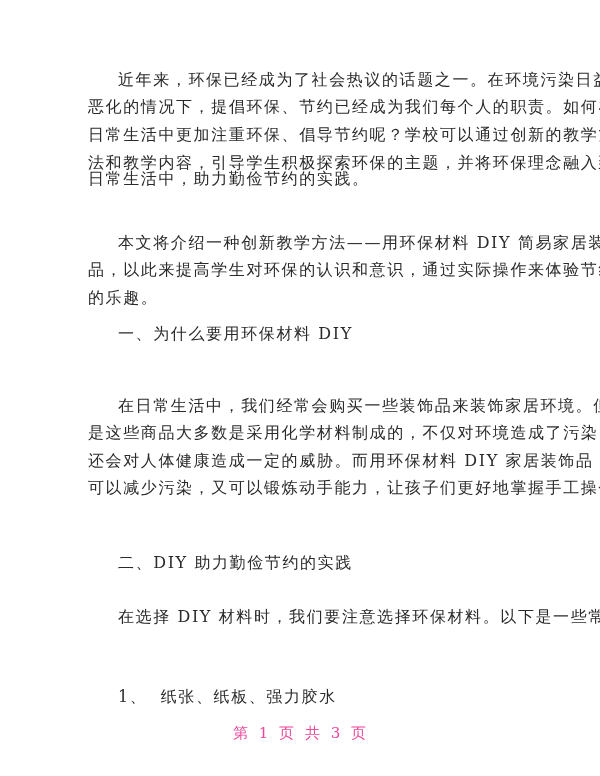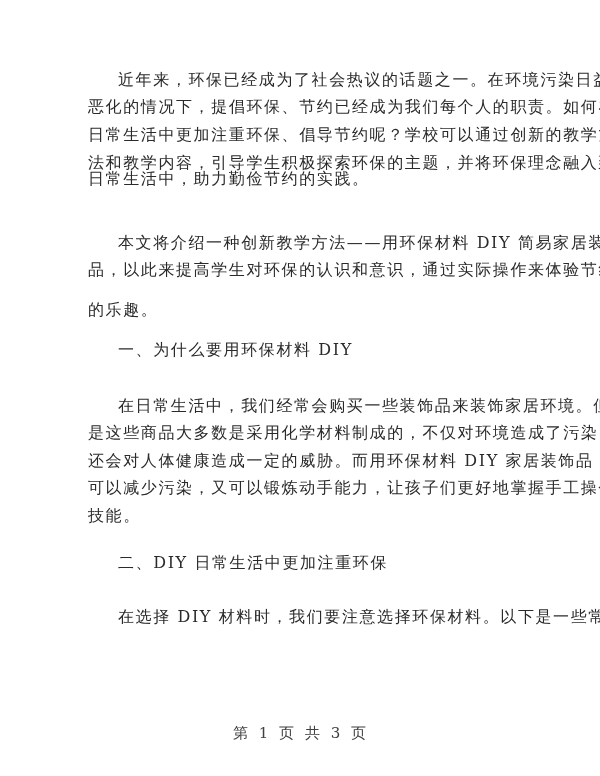--- a/index.html
+++ b/index.html
@@ -11,45 +11,45 @@
   .page { position: absolute; left: 0; top: 0; width: 600px; height: 776px; }
   .line {
     position: absolute; left: 88px; width: 420px;
     font-size: 16px; letter-spacing: 1.6px; line-height: 20px;
     white-space: nowrap;
   }
   .indent { left: 118px; }
   .footer {
     position: absolute; left: 0; width: 600px; top: 723px;
     text-align: center; font-size: 15px; line-height: 20px; letter-spacing: 1px;
-    word-spacing: 4px; color: #404040;
+    word-spacing: 4px; color: #ec4899;
   }
 </style>
 </head>
 <body>
 
 <div class="page">
 
   <div class="line indent" style="top:70px">近年来，环保已经成为了社会热议的话题之一。在环境污染日益</div>
   <div class="line" style="top:97px">恶化的情况下，提倡环保、节约已经成为我们每个人的职责。如何在</div>
   <div class="line" style="top:125px">日常生活中更加注重环保、倡导节约呢？学校可以通过创新的教学方</div>
   <div class="line" style="top:153px">法和教学内容，引导学生积极探索环保的主题，并将环保理念融入到</div>
   <div class="line" style="top:169px">日常生活中，助力勤俭节约的实践。</div>
 
   <div class="line indent" style="top:233px">本文将介绍一种创新教学方法——用环保材料 DIY 简易家居装饰</div>
   <div class="line" style="top:260px">品，以此来提高学生对环保的认识和意识，通过实际操作来体验节约</div>
-  <div class="line" style="top:300px">的乐趣。</div>
+  <div class="line" style="top:288px">的乐趣。</div>
 
-  <div class="line indent" style="top:340px">一、为什么要用环保材料 DIY</div>
+  <div class="line indent" style="top:324px">一、为什么要用环保材料 DIY</div>
 
   <div class="line indent" style="top:396px">在日常生活中，我们经常会购买一些装饰品来装饰家居环境。但</div>
   <div class="line" style="top:423px">是这些商品大多数是采用化学材料制成的，不仅对环境造成了污染，</div>
   <div class="line" style="top:451px">还会对人体健康造成一定的威胁。而用环保材料 DIY 家居装饰品，既</div>
   <div class="line" style="top:478px">可以减少污染，又可以锻炼动手能力，让孩子们更好地掌握手工操作</div>
-  <div class="line" style="top:506px">技能。</div>
 
-  <div class="line indent" style="top:553px">二、DIY 日常生活中更加注重环保</div>
+  <div class="line indent" style="top:553px">二、DIY 助力勤俭节约的实践</div>
 
   <div class="line indent" style="top:607px">在选择 DIY 材料时，我们要注意选择环保材料。以下是一些常用</div>
 
+  <div class="line indent" style="top:687px; white-space:pre">1、  纸张、纸板、强力胶水</div>
 
   <div class="footer">第 1 页 共 3 页</div>
 </div>
 
 </body></html>

